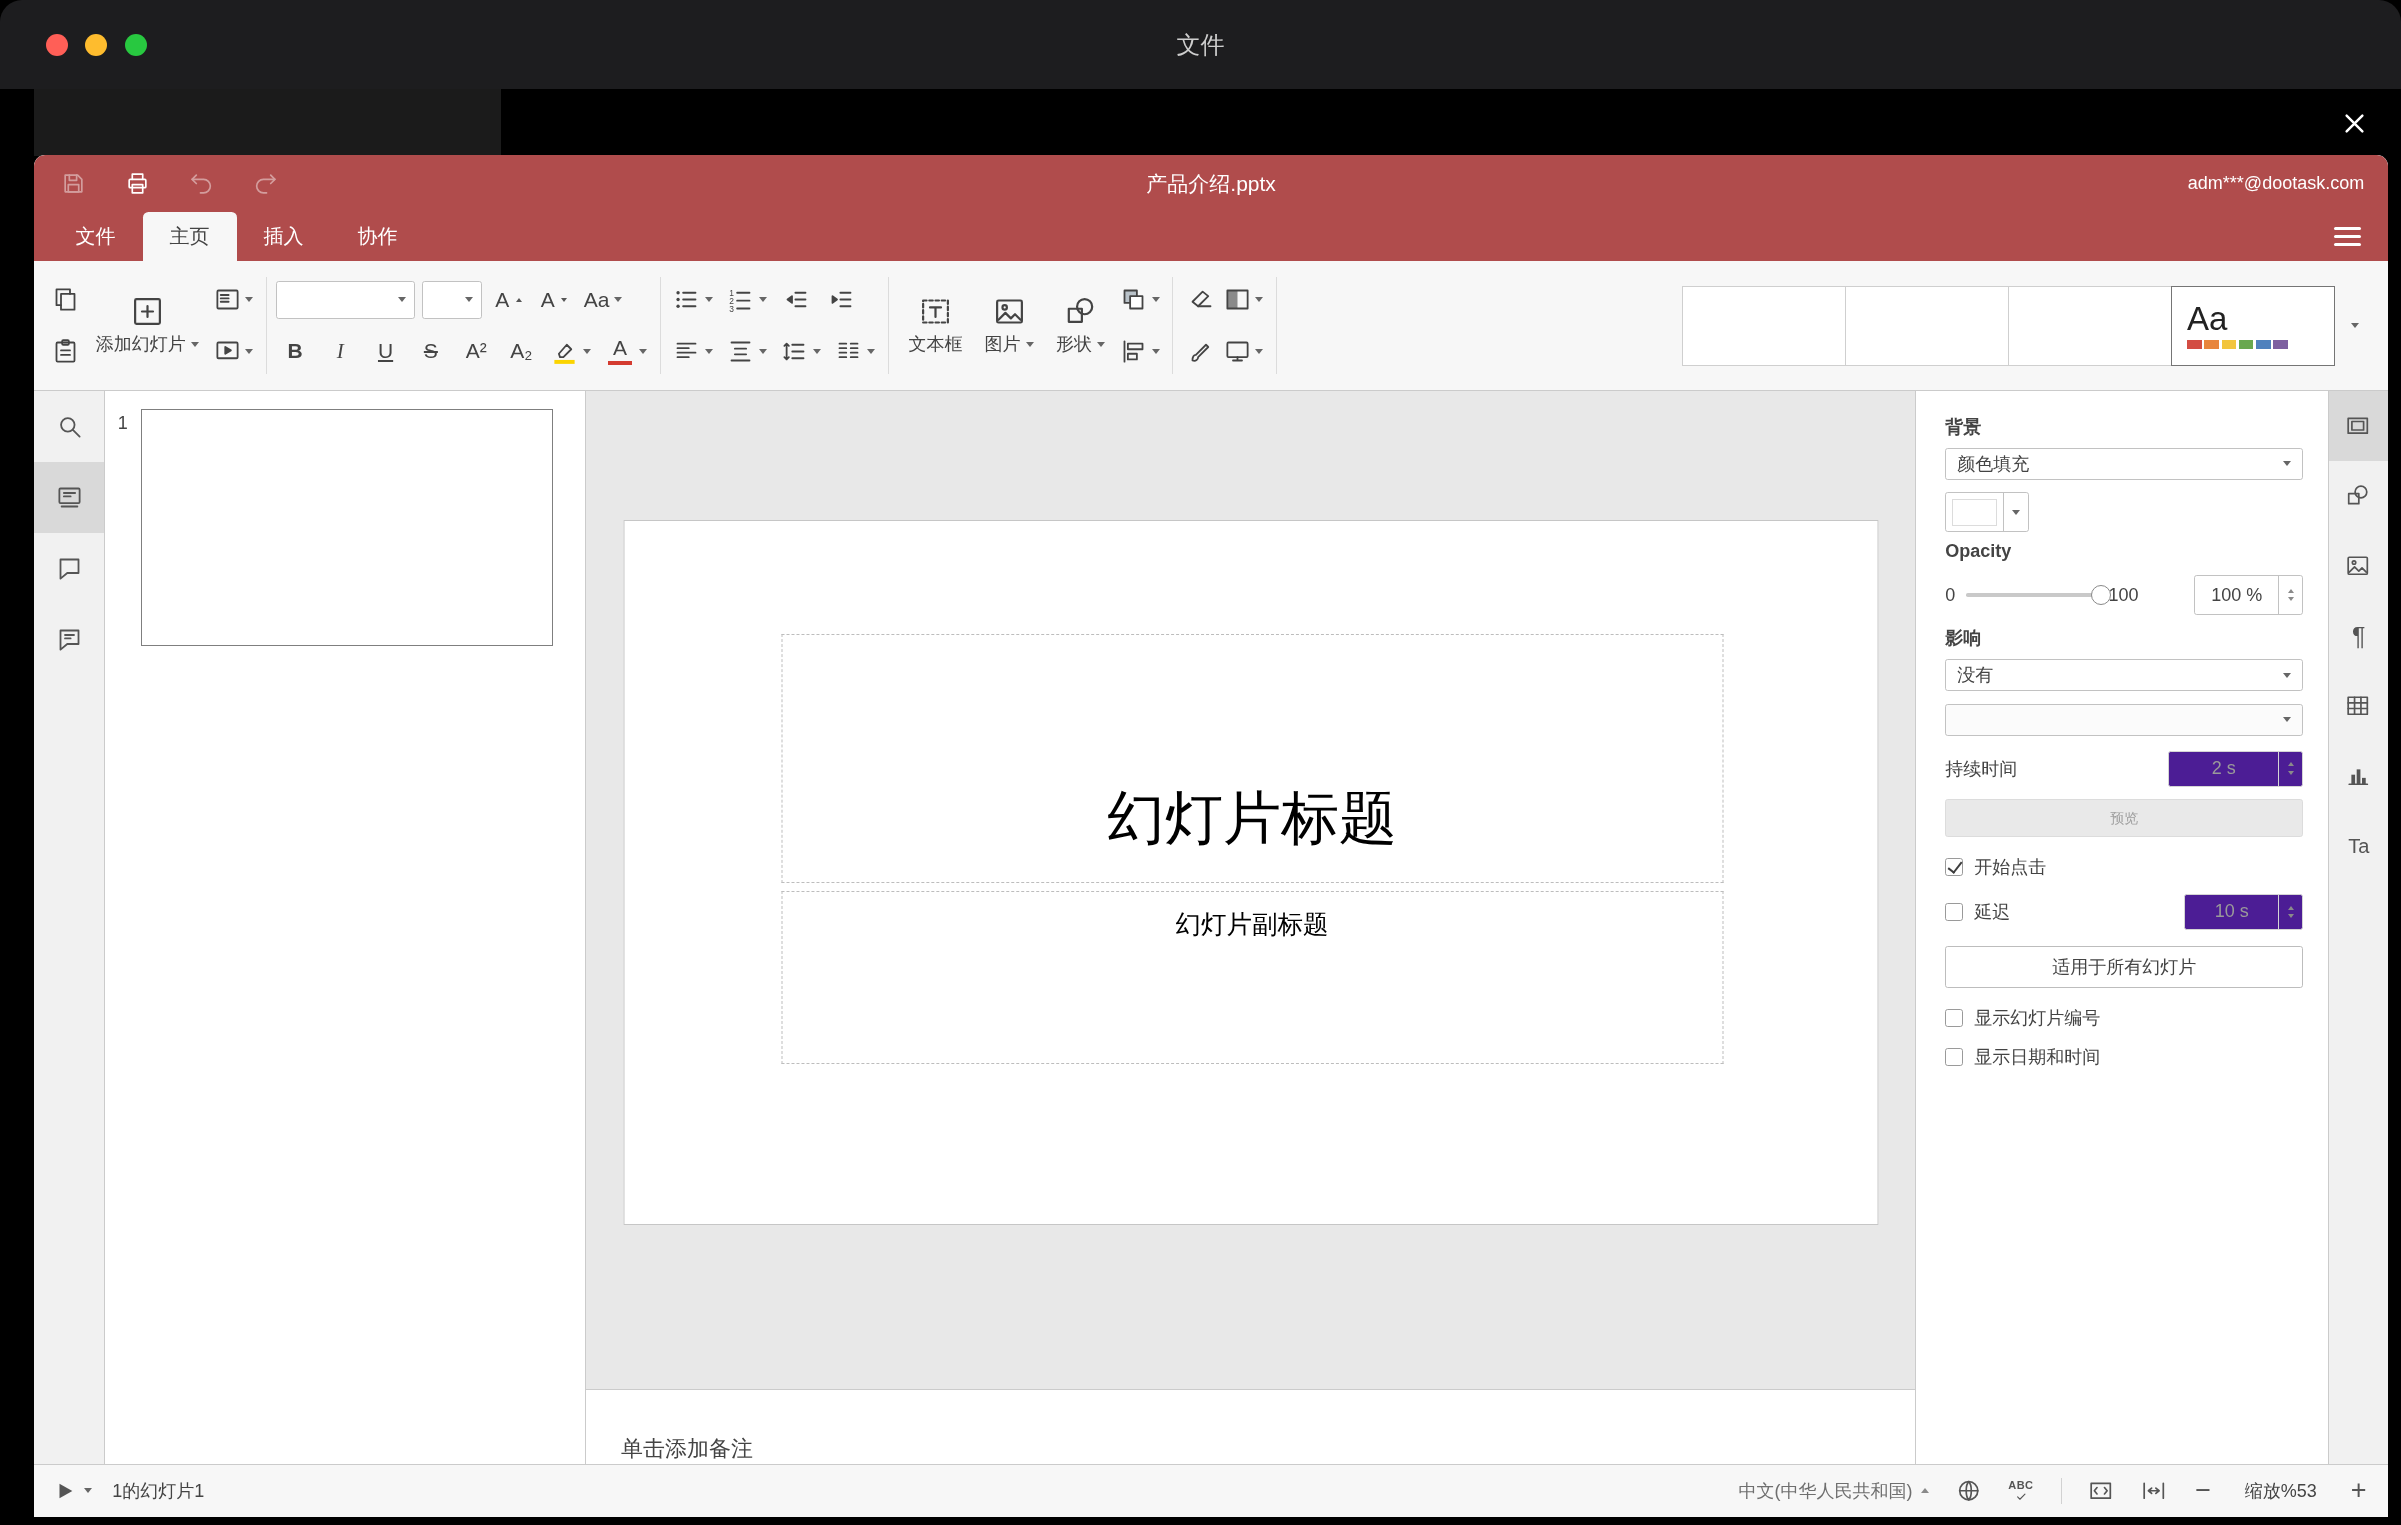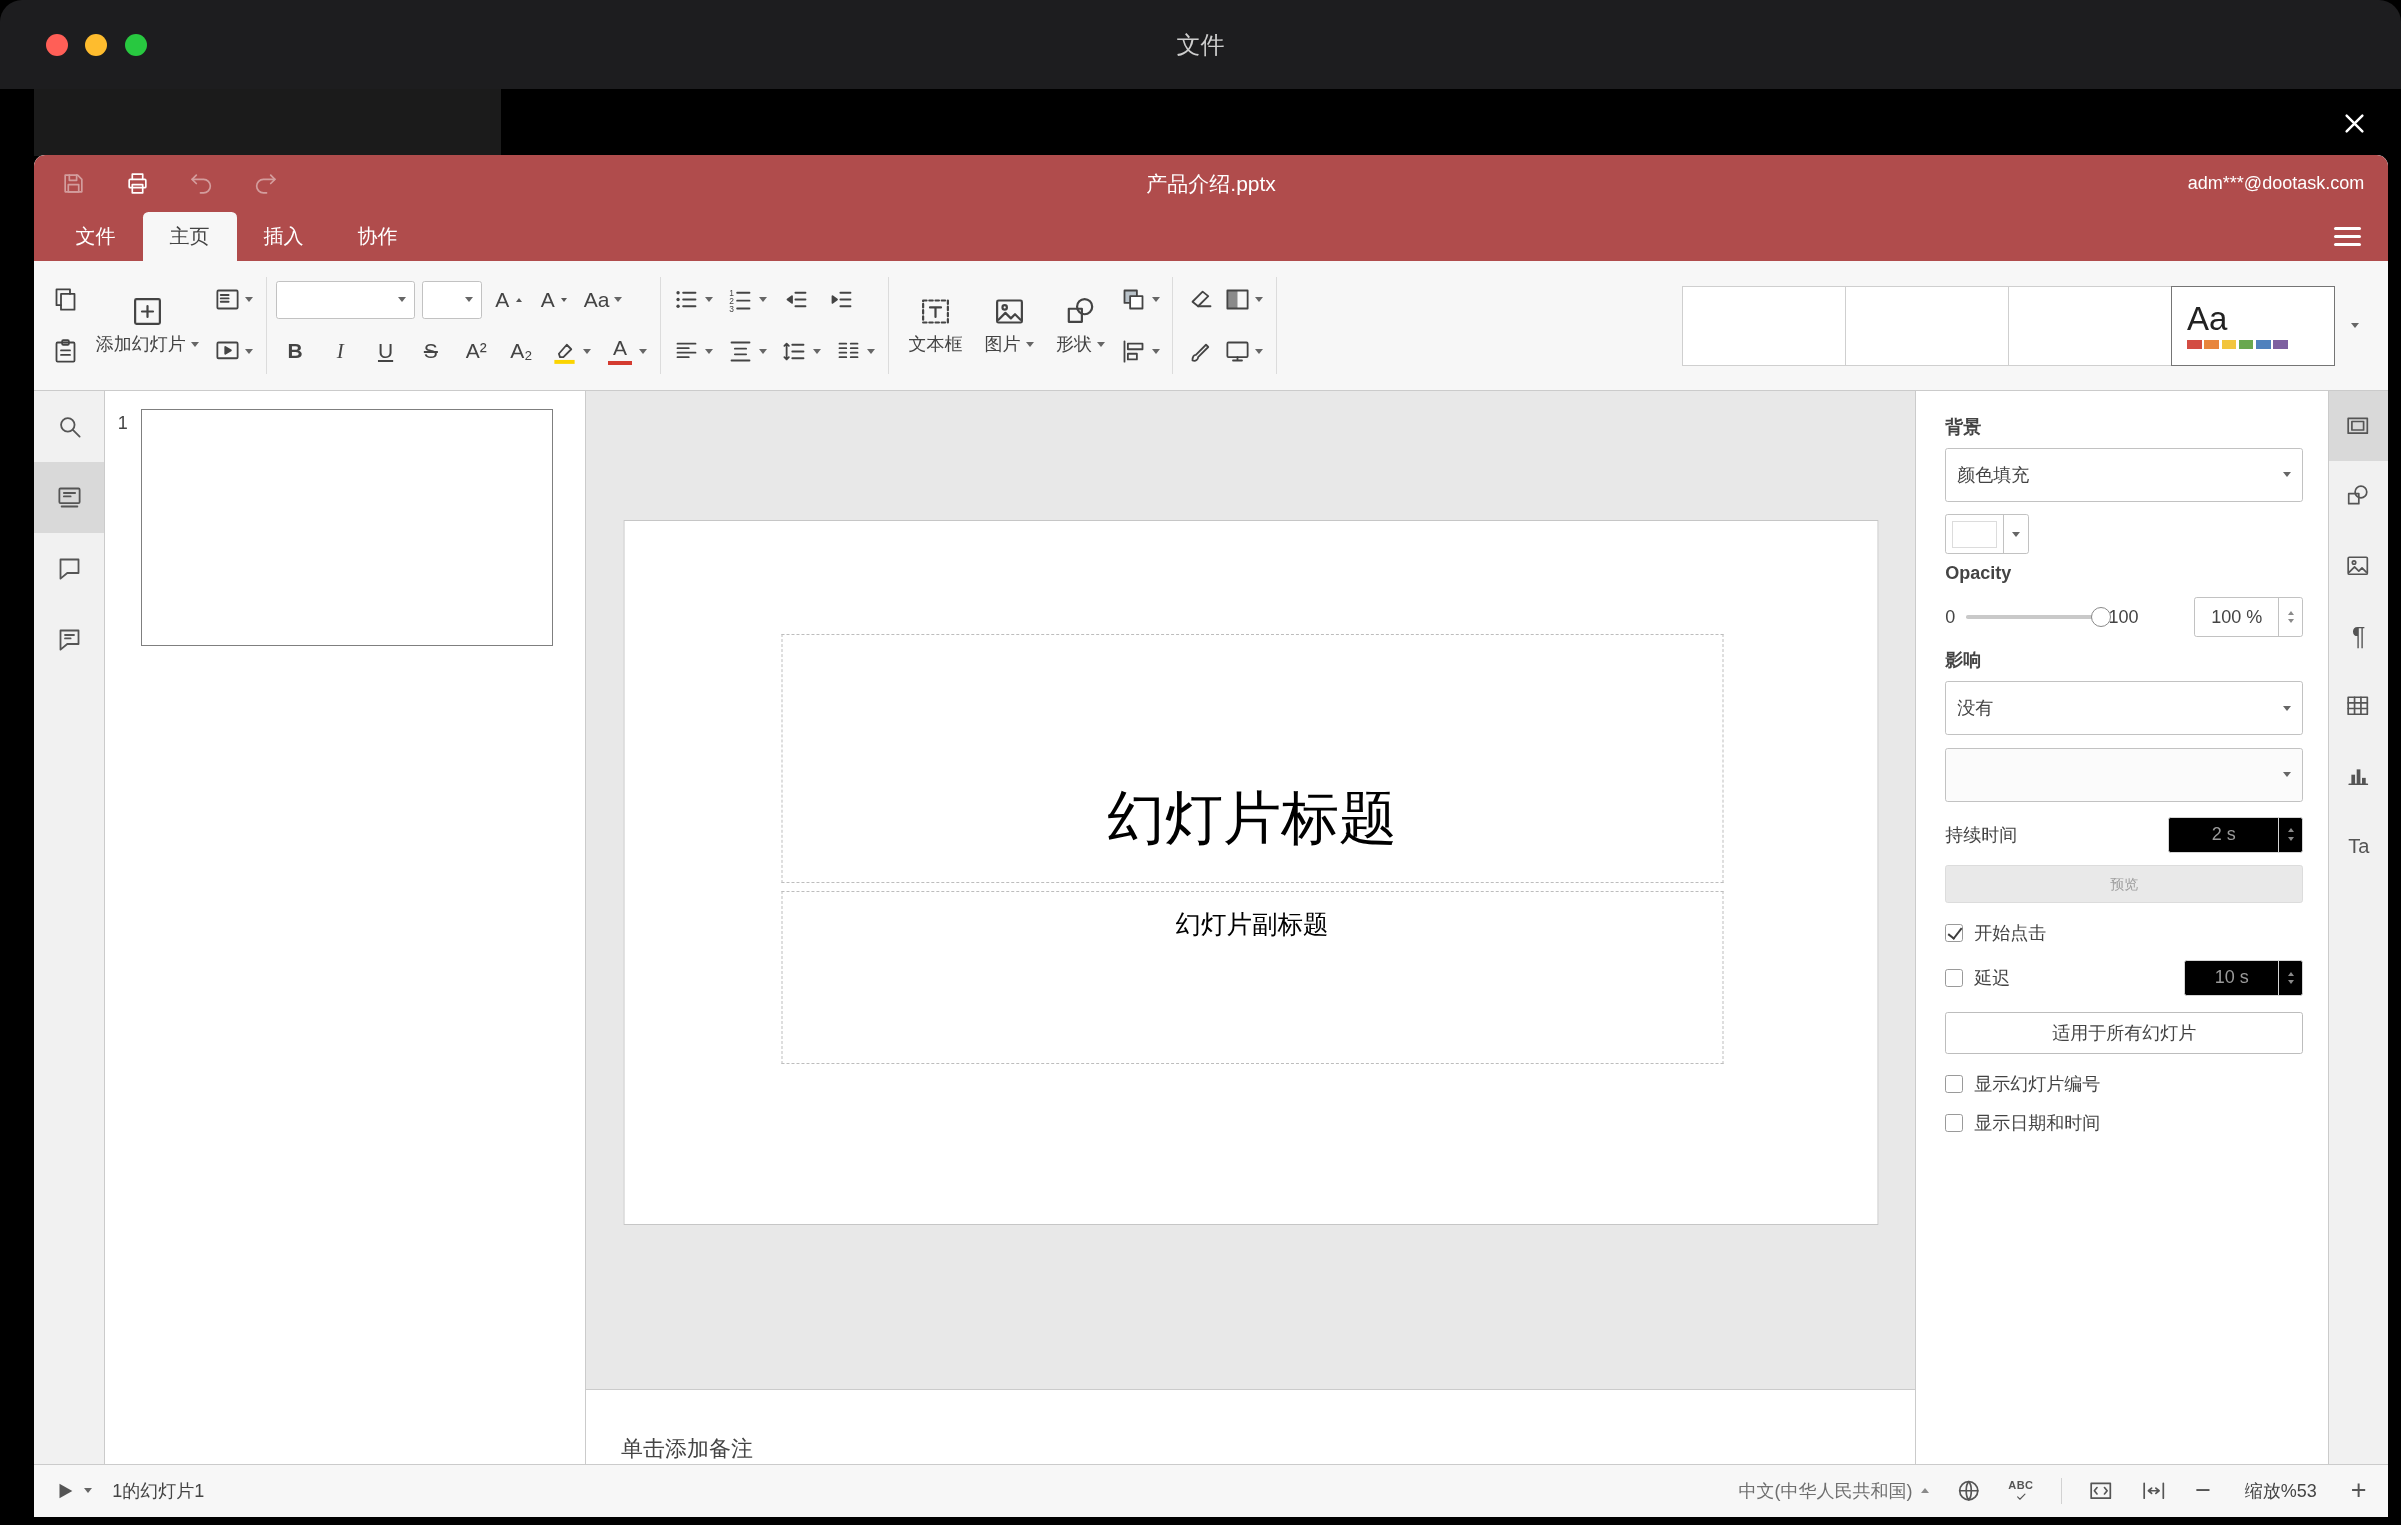--- a/index.html
+++ b/index.html
@@ -89,30 +89,30 @@
   .ph{position:absolute;border:1.8px dashed #bdbdbd}
   .title-ph{left:157px;top:113px;width:942px;height:249px;display:flex;align-items:flex-end;justify-content:center;padding-bottom:24px}
   .title-ph span{font-size:58px;color:#000}
   .sub-ph{left:157px;top:370px;width:942px;height:173px;display:flex;align-items:flex-start;justify-content:center;padding-top:14.6px}
   .sub-ph span{font-size:25.5px;color:#000}
   .notes{flex:0 0 75px;background:#fff;border-top:0.9px solid var(--panel-border,#cbcbcb);display:flex;align-items:flex-end;padding-left:35px;font-size:22px;color:#444}
 
   
   .rpanel{flex:0 0 413px;background:#fff;border-left:0.9px solid var(--panel-border,#cbcbcb);padding:14.6px 25px 0 29px;font-size:18px;color:#444}
   .rp-label{font-weight:bold;margin:9px 0 9px}
-  .select{height:54px;border:0.9px solid #c2c2c2;border-radius:2.7px;background:#fff;display:flex;align-items:center;justify-content:space-between;padding:0 11px;margin-bottom:12.8px}
+  .select{height:32px;border:0.9px solid #c2c2c2;border-radius:2.7px;background:#fff;display:flex;align-items:center;justify-content:space-between;padding:0 11px;margin-bottom:12.8px}
   .select.dis{background:#fbfbfb;color:#9a9a9a}
   .swatch-btn{width:84px;height:40px;border:0.9px solid #c2c2c2;border-radius:2.7px;display:flex;margin-bottom:9px;overflow:hidden;background:#fff}
   .swatch{flex:1;margin:5.5px;border:0.9px solid #dcdcdc;background:#fff}
   .swatch-chev{width:25.5px;border-left:0.9px solid #c2c2c2;display:flex;align-items:center;justify-content:center}
   .op-row{display:flex;align-items:center;gap:7.3px;margin:12.8px 0 11px}
   .track{position:relative;width:135px;height:3.6px;background:#c9c9c9;border-radius:1.8px;margin-left:3.6px}
   .knob{position:absolute;right:-10px;top:-8.2px;width:20px;height:20px;border-radius:50%;background:#fff;border:0.9px solid #898989}
   .num-input{margin-left:auto;width:109px;height:40px;border:0.9px solid #c2c2c2;border-radius:2.7px;display:flex;align-items:center;background:#fff}
-  .num-input.dis{background:#000000;color:#9a9a9a;border-color:#d5d5d5}
+  .num-input.dis{background:#4c1d95;color:#9a9a9a;border-color:#d5d5d5}
   .num-val{flex:1;text-align:center}
   .spin{width:24px;border-left:0.9px solid #c2c2c2;height:100%;display:flex;flex-direction:column;align-items:center;justify-content:center;gap:4.6px}
   .num-input.dis .spin{border-color:#d5d5d5}
   .spin .up{width:0;height:0;border-left:3.6px solid transparent;border-right:3.6px solid transparent;border-bottom:4.6px solid #8a8a8a}
   .spin .dn{width:0;height:0;border-left:3.6px solid transparent;border-right:3.6px solid transparent;border-top:4.6px solid #8a8a8a}
   .inline-row{display:flex;align-items:center;margin:14.6px 0 12.8px}
   .inline-row .num-input{width:135px;height:36px}
   .btn-preview{width:100%;height:38px;background:#e9e9e9;border:0.9px solid #dcdcdc;border-radius:2.7px;color:#9e9e9e;font-size:14px;margin:3.6px 0 18px;text-align:center;line-height:36px}
   .cb-row{display:flex;align-items:center;gap:11px;margin:14.6px 0}
   .cb{width:18px;height:18px;border:0.9px solid #9a9a9a;border-radius:2.7px;background:#fff;position:relative;flex:none}

